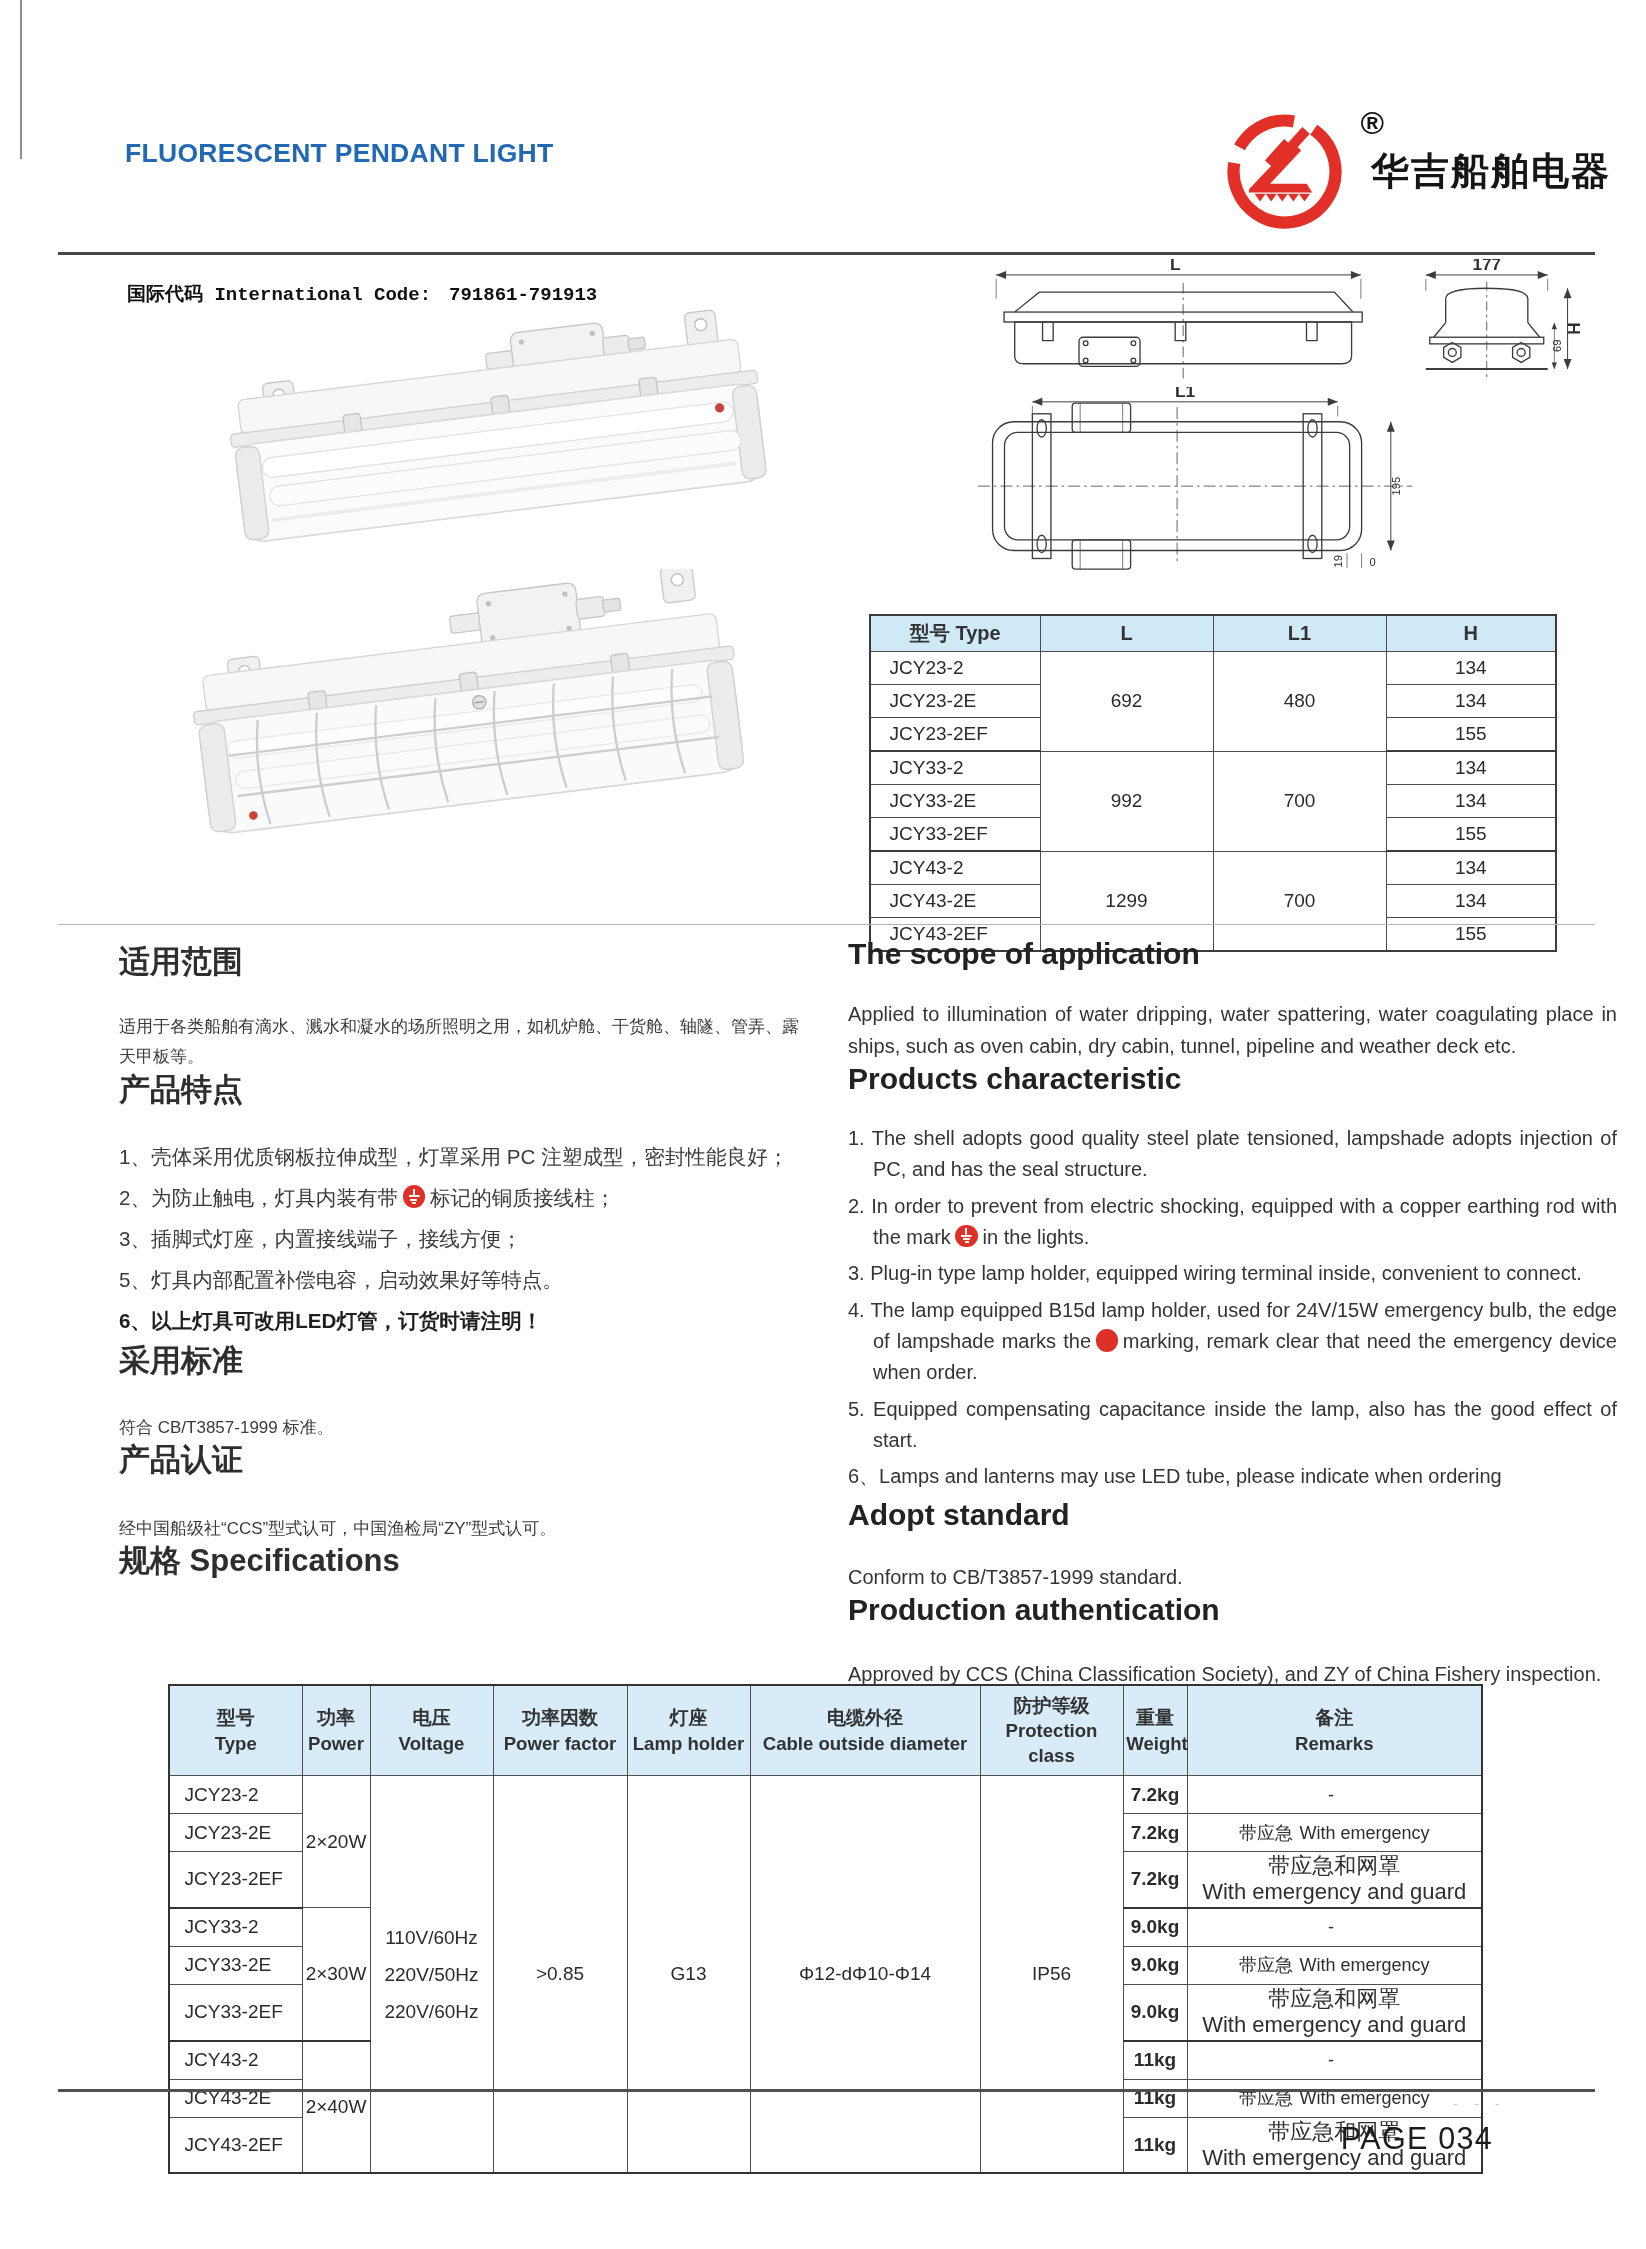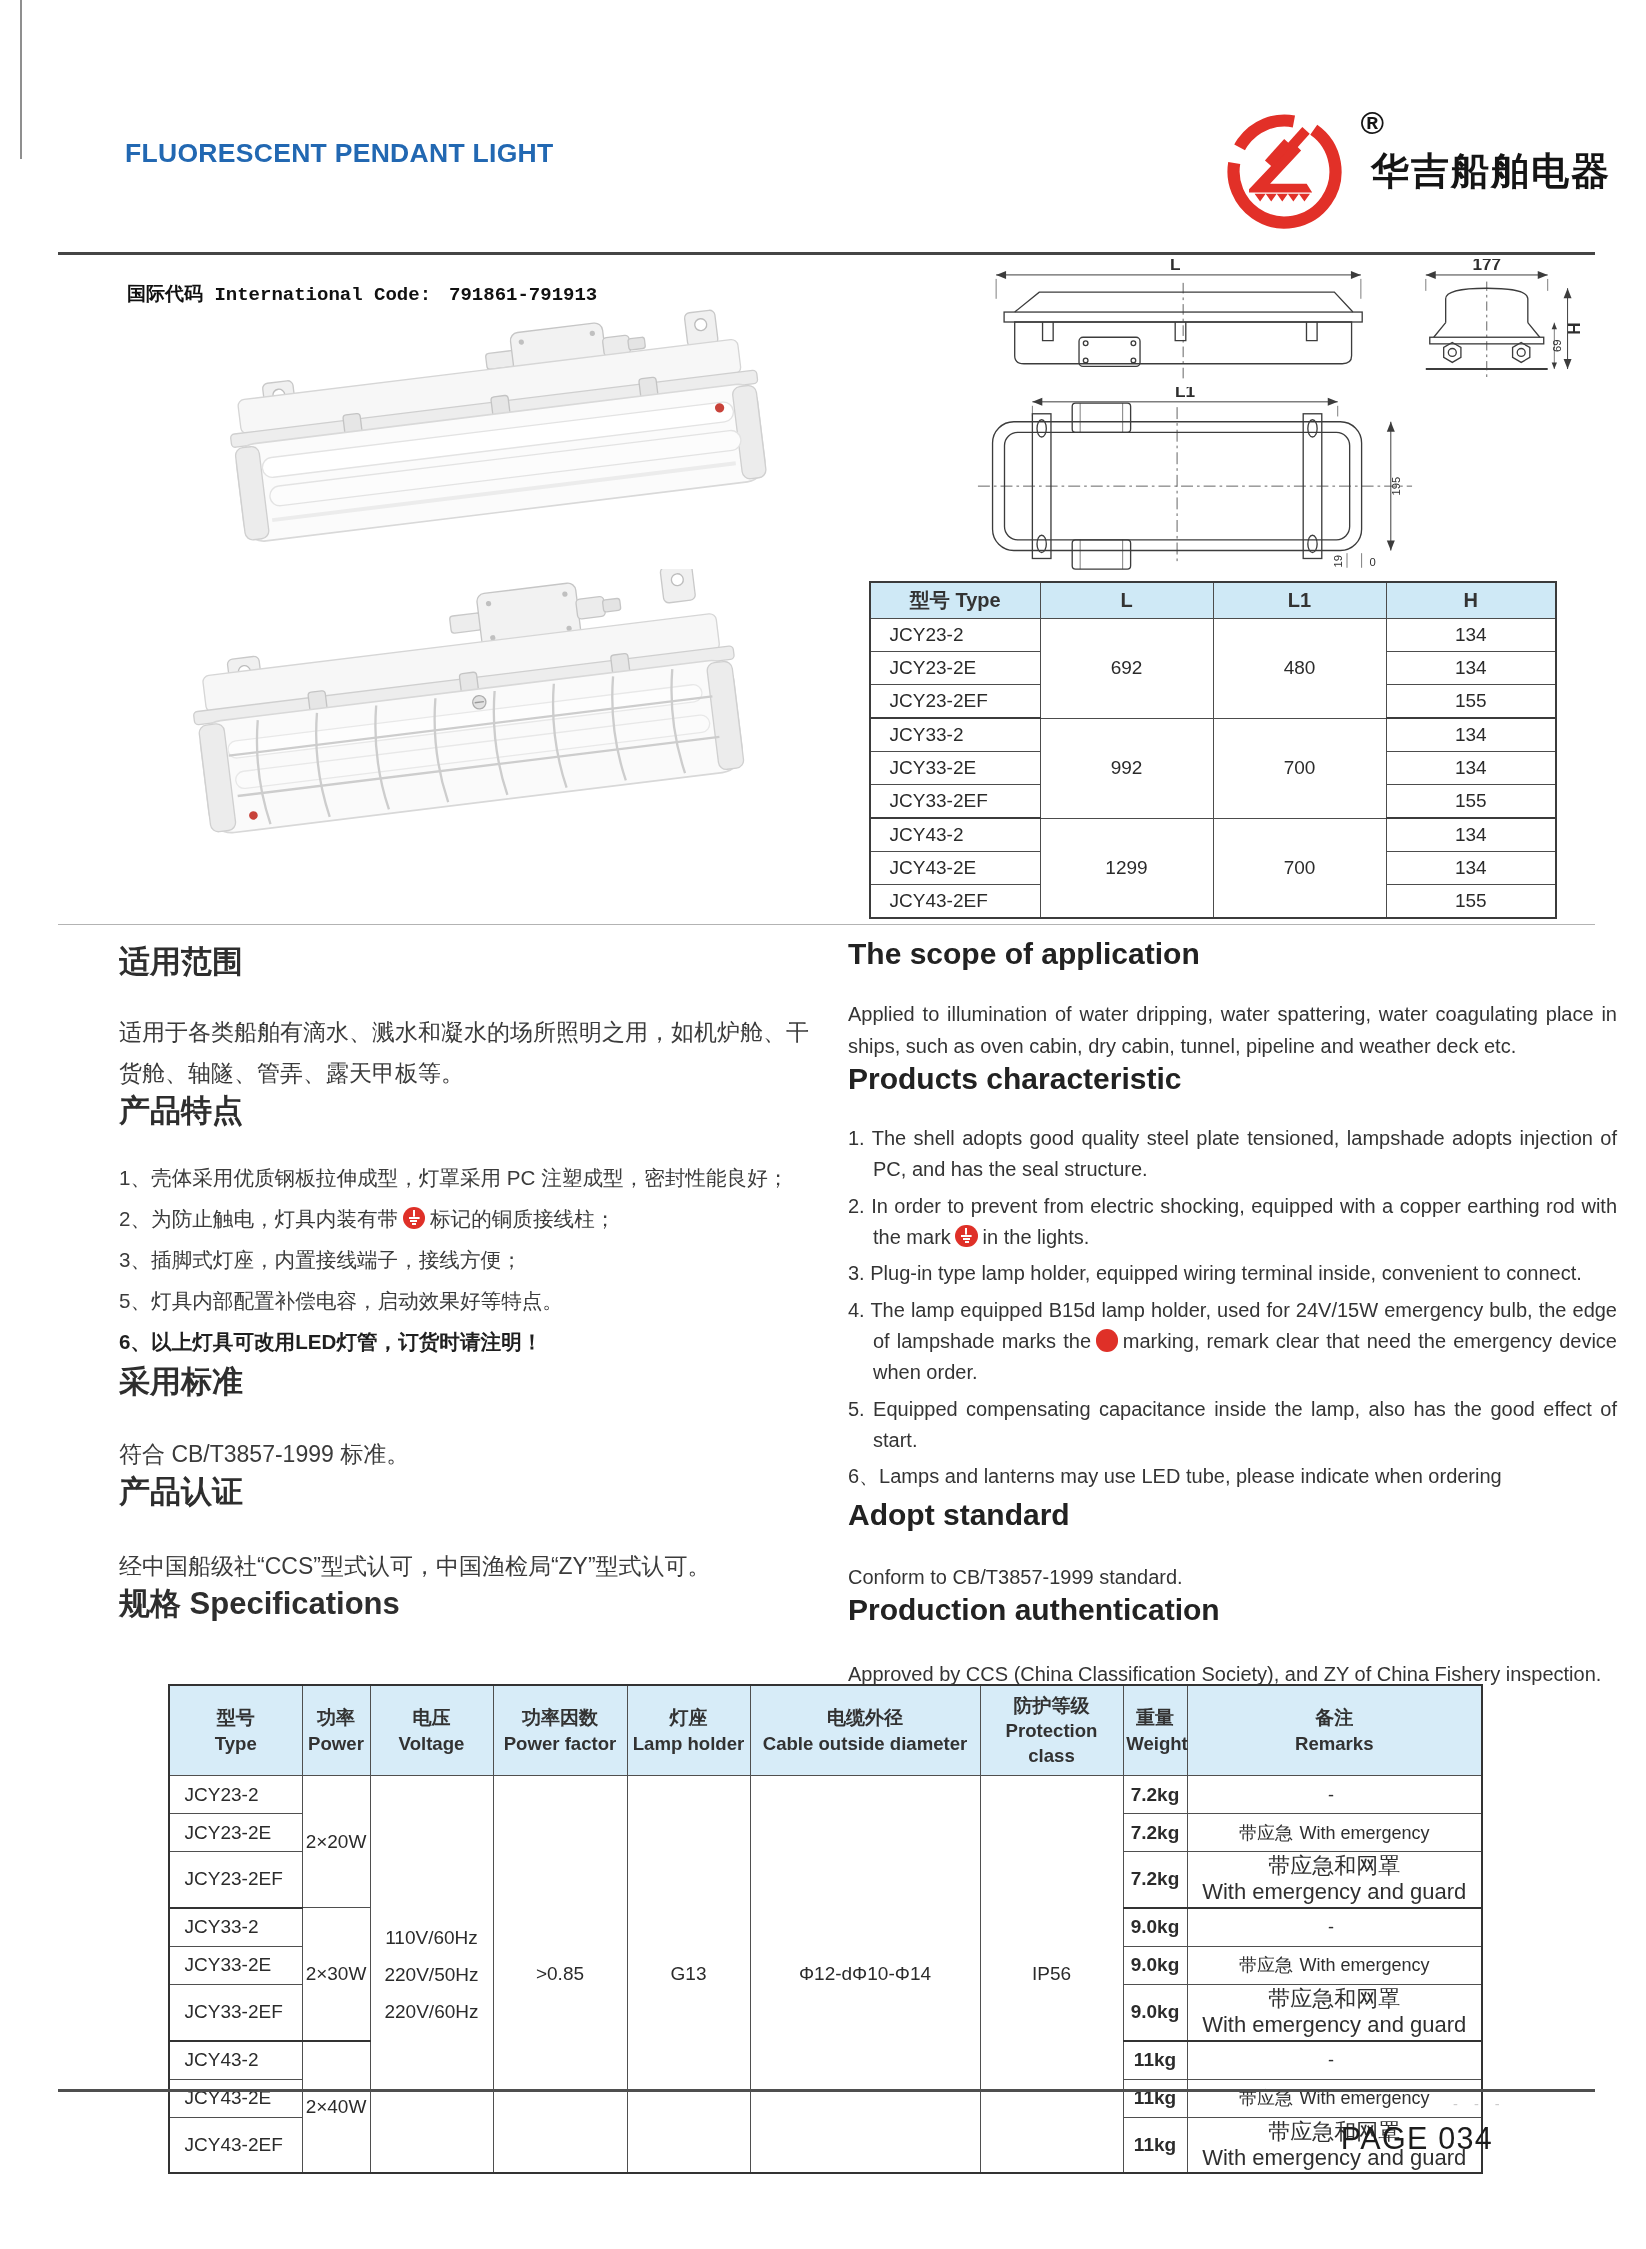--- a/index.html
+++ b/index.html
@@ -28,35 +28,35 @@
   
   .photo1{position:absolute;left:133px;top:300px;width:684px;height:265px;}
   .photo2{position:absolute;left:93px;top:569px;width:763px;height:297px;}
   .fv{position:absolute;left:976px;top:259px;width:405px;height:126px;}
   .ev{position:absolute;left:1394px;top:259px;width:212px;height:126px;}
   .pv{position:absolute;left:966px;top:387px;width:458px;height:183px;}
   .dl{font:600 26px "Liberation Sans",sans-serif;fill:#2e2e2e;}
   .ds{font:500 17px "Liberation Sans",sans-serif;fill:#2e2e2e;}
 
   
-  .dimtable{position:absolute;left:869px;top:581px;width:685px;border-collapse:collapse;table-layout:fixed;}
+  .dimtable{position:absolute;left:869px;top:614px;width:685px;border-collapse:collapse;table-layout:fixed;}
   .dimtable th,.dimtable td{border:1.3px solid #4c4c4c;text-align:center;}
   .dimtable{border:2px solid #3b3b3b;}
   .dimtable th{height:33px;background:#cfe9f6;font-size:20px;font-weight:600;color:#333;}
   .dimtable td{height:30px;font-size:19px;font-weight:500;color:#2b2b2b;background:#fff;}
   .dimtable td.t{text-align:left;padding-left:18.6px;}
   .dimtable tr.gsep td{border-bottom:2.7px solid #3b3b3b;}
 
   
   .col{position:absolute;}
   .col-zh{left:119px;top:945px;width:694px;}
   .col-en{left:848px;top:937px;width:769px;}
   .col-zh h3{font-size:31px;font-weight:700;color:#2e2e2e;margin:0;line-height:1.1;}
   .col-en h3{font-size:30px;font-weight:600;color:#222;margin:0;line-height:1.1;}
-  .p-zh{font-size:23px;line-height:1.78;color:#3b3b3b;margin:0;}
+  .p-zh{font-size:17px;line-height:1.78;color:#3b3b3b;margin:0;}
   .p-en{font-size:20px;line-height:1.6;color:#343434;margin:0;text-align:justify;}
   .feat{font-size:20.6px;line-height:1.7;color:#3b3b3b;padding-left:32px;text-indent:-32px;margin-bottom:6px;}
   .feat-en{font-size:20px;line-height:1.56;color:#343434;padding-left:25px;text-indent:-25px;margin-bottom:5.3px;text-align:justify;}
   .feat.bold{font-weight:700;color:#1f1f1f;}
   .mt30{margin-top:20px;} .mt42{margin-top:28px;} .mt45{margin-top:30px;} .mt48{margin-top:32px;}
   .mt50{margin-top:33px;} .mt52{margin-top:35px;} .mt55{margin-top:37px;} .mt58{margin-top:38px;}
   .mt62{margin-top:41px;} .mt80{margin-top:53px;}
 
   .icon-earth{display:inline-block;vertical-align:-3.3px;width:22.6px;height:22.6px;border-radius:50%;
     background-color:#df3028;margin:0 4.6px;

